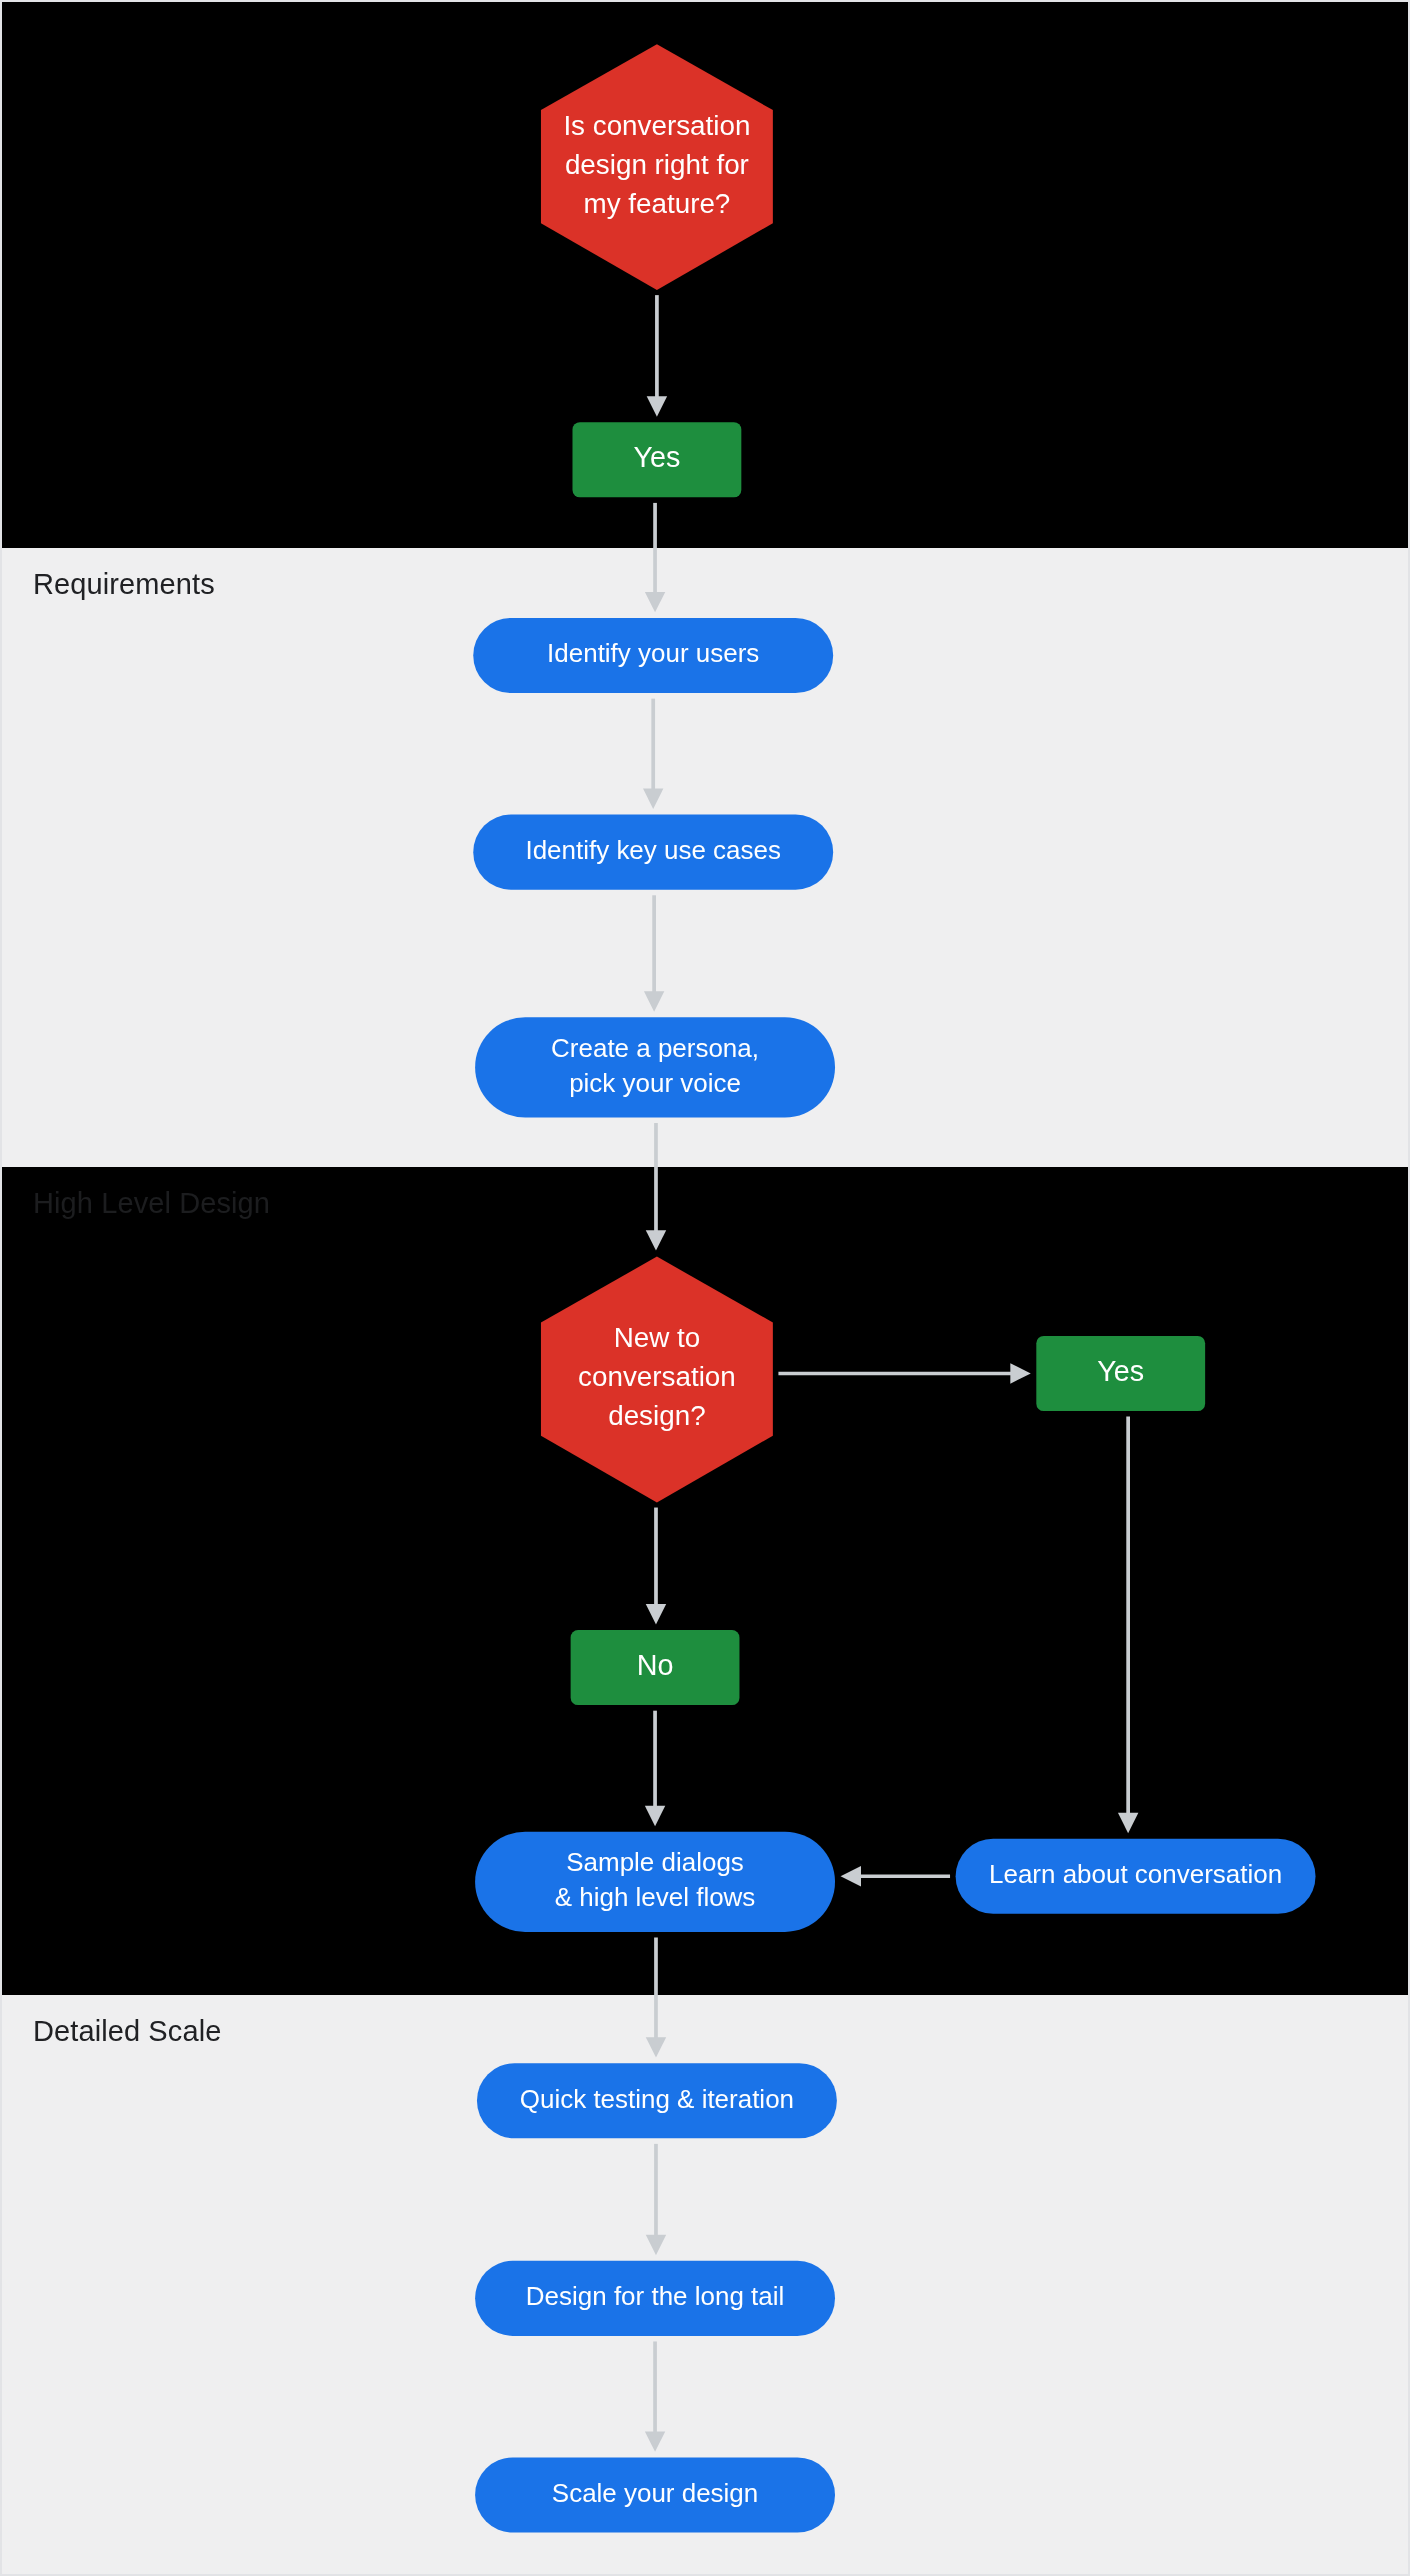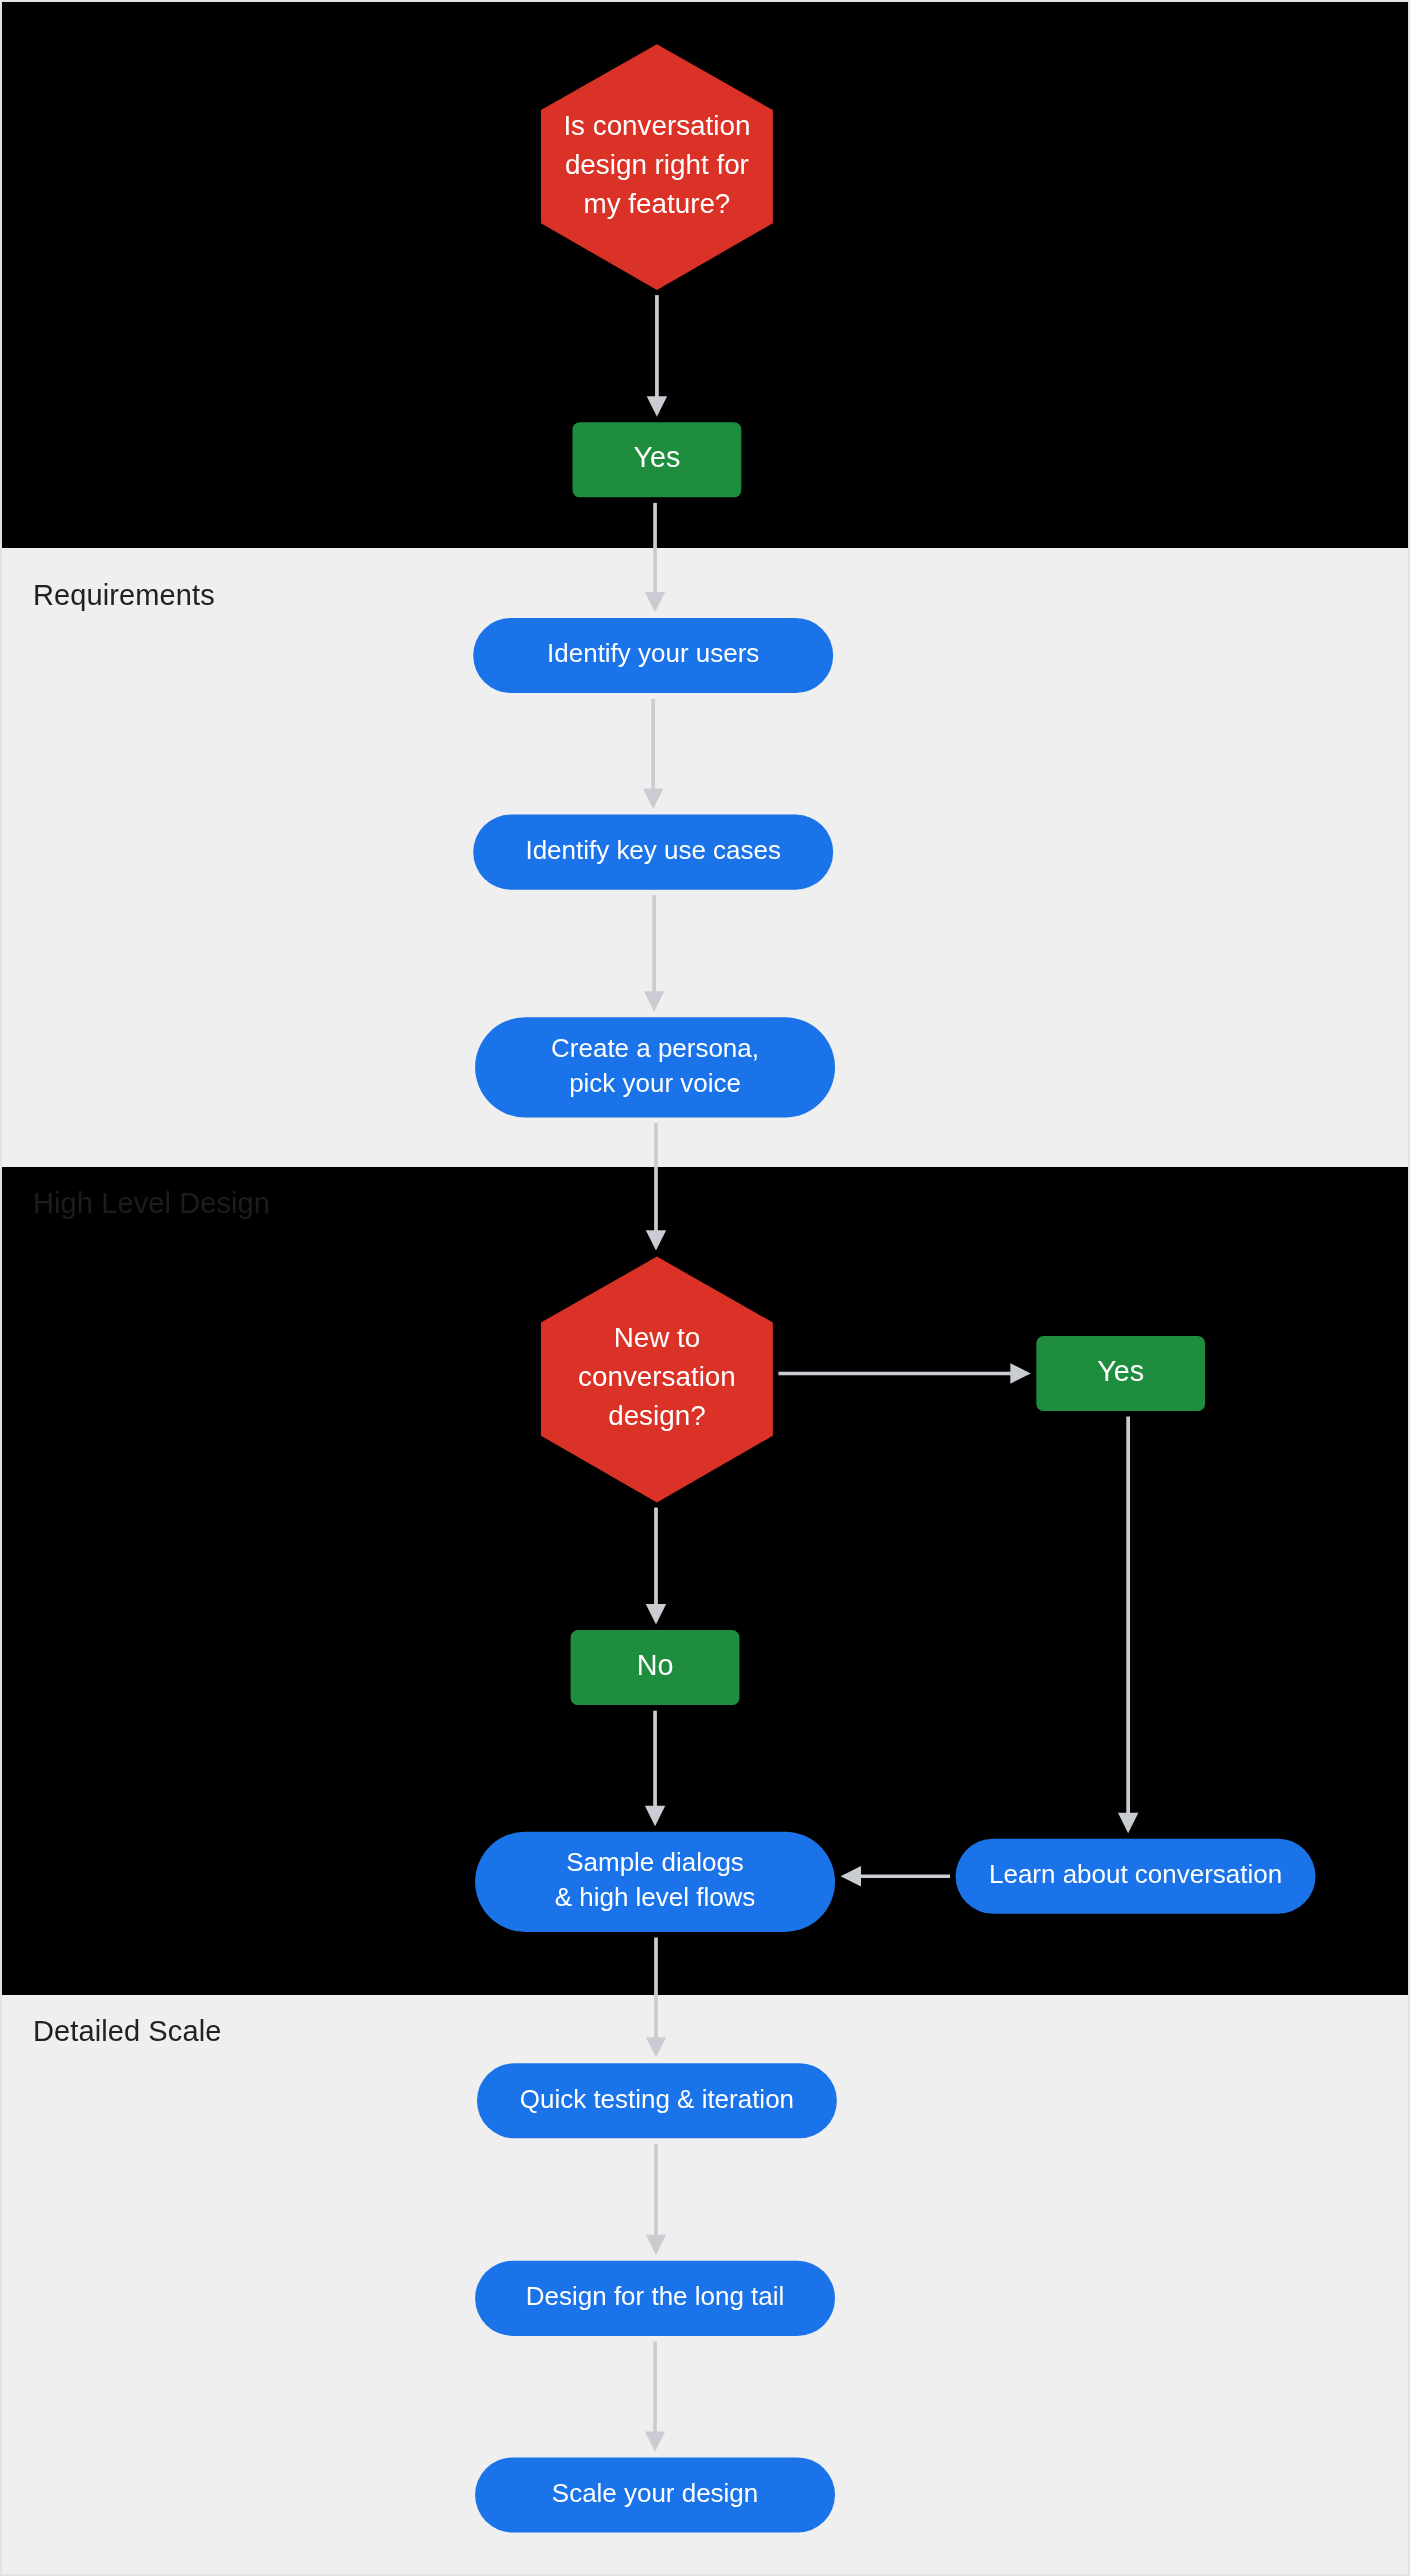--- a/index.html
+++ b/index.html
@@ -39,21 +39,21 @@
   .edge-head{fill:#c9cdd1;}
 </style>
 </head>
 <body>
 
 <div id="page">
 
   <div id="bands">
       <div class="band band-dark" style="top: 0px; height: 546px;"></div>
       <div class="band band-light" style="top: 546px; height: 619px;">
-        <div class="band-label" style="top: 20.4px; margin-top: 11px;">Requirements</div>
+        <div class="band-label" style="top: 20.4px;">Requirements</div>
       </div>
       <div class="band band-dark" style="top: 1165px; height: 829px;">
         <div class="band-label on-dark" style="top: 20.4px;">High Level Design</div>
       </div>
       <div class="band band-light" style="top: 1993px; height: 583px;">
         <div class="band-label" style="top: 20.4px;">Detailed Scale</div>
       </div>
     </div>
 
   <svg class="flow" viewBox="0 0 1520 2776">

